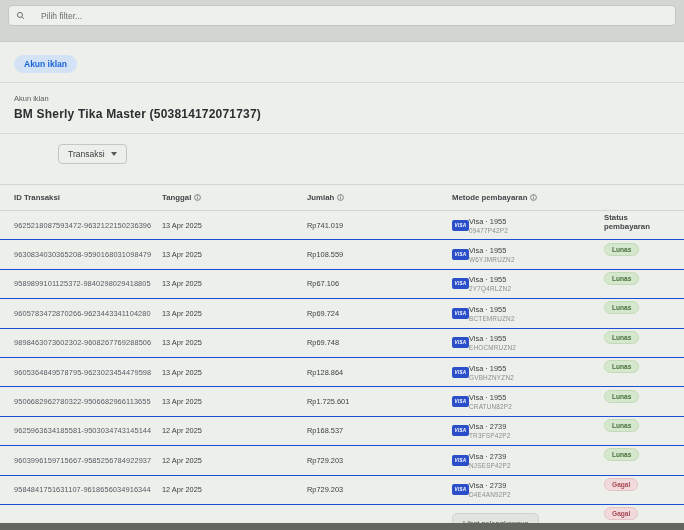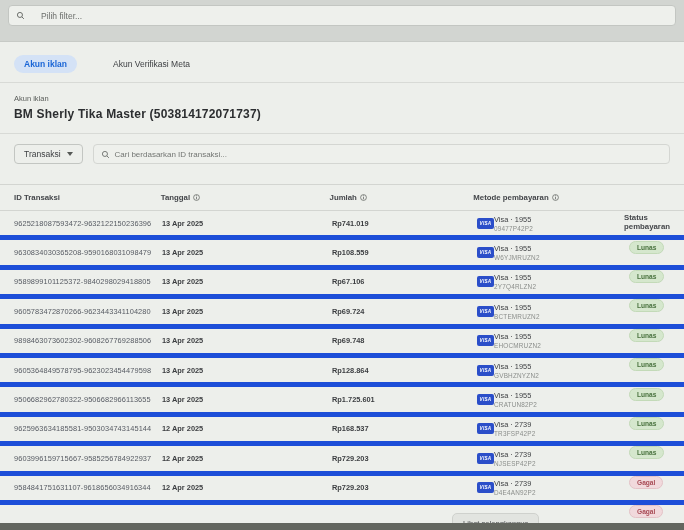--- a/index.html
+++ b/index.html
@@ -28,46 +28,46 @@
           border-bottom:1px solid #d8dad6; }
   .tab { font-size:8.5px; color:#3f4144; cursor:pointer; padding:4px 10px; }
   .tab.active { background:#d4e2f6; color:#1b66d6; border-radius:11px; font-weight:bold; }
   .acct { padding:11px 14px 12px 14px; border-bottom:1px solid #d8dad6; }
   .acct .eyebrow { font-size:7.5px; color:#5a5d5a; margin-bottom:4px; }
   .acct .title { font-size:12px; font-weight:bold; color:#2c2e30; letter-spacing:.2px; }
   .filterrow { display:flex; align-items:center; gap:10px; padding:10px 14px 4px 14px; }
   .dd-btn {
     display:flex; align-items:center; gap:6px;
     background:#edefeb; border:1px solid #c3c6c2; border-radius:4px;
-    height:20px; padding:0 9px; font-size:8.5px; color:#3f4144; cursor:pointer;
+    height:20px; padding:0 9px; font-size:8.5px; color:#3f4144; cursor:pointer;margin-left:44px;
   }
   .caret { width:0; height:0; border-left:3.5px solid transparent;
            border-right:3.5px solid transparent; border-top:4px solid #555855; }
   .search-tx {
     flex:1; display:flex; align-items:center; gap:5px;
     border:1px solid #d4d6d2; border-radius:4px; height:20px; padding:0 7px;
     background:#eef0ec;
   }
   .search-tx .ph { color:#737673; font-size:8px; }
   
   .table { margin-top:16px; }
   .thead, .trow { display:flex; align-items:center; padding:4px 14px; }
   .thead {
     border-top:1px solid #d3d5d1; border-bottom:1px solid #d3d5d1;
     height:27px; font-size:7.8px; color:#44464a; font-weight:bold;
   }
   .col-id { width:148px; }
   .col-date { width:145px; }
-  .col-amt { width:145px;margin-left:25px; }
+  .col-amt { width:145px; }
   .col-pay { width:152px; }
   .col-st { flex:1;margin-top:48px; }
   .hcell { display:flex; align-items:center; gap:3px; }
-  .trow { height:29.4px; border-bottom:5px solid #1d4ed8; font-size:7.4px; }
+  .trow { height:29.4px; border-bottom:1px solid #1d4ed8; font-size:7.4px; }
   .cell-id { color:#565a62; letter-spacing:.1px; }
-  .cell-date, .cell-amt { color:#3c3e41;font-weight:bold; }
+  .cell-date, .cell-amt { color:#3c3e41; }
   .pay { display:flex; align-items:center; }
   .visa-badge {
     width:17px; height:11px; background:#2b4ec9; border-radius:2px;
     color:#fff; font-size:4.6px; font-weight:bold; font-style:italic;
     display:flex; align-items:center; justify-content:center; letter-spacing:.3px;
   }
   .pay-lines .l1 { font-size:7.4px; color:#3c3e41; }
   .pay-lines .l2 { font-size:6.4px; color:#8b8e8b; margin-top:1px; letter-spacing:.2px; }
   .badge {
     display:inline-block; font-size:6.6px; padding:2px 7px; border-radius:9px;
@@ -95,40 +95,32 @@
         <line x1="10.4" y1="10.4" x2="14" y2="14" stroke="#5e615e" stroke-width="1.6"></line>
       </svg>
     <span class="ph">Pilih filter...</span>
   </div>
 </div>
 
 <div class="card">
 
   <div class="tabs">
     <div class="tab active">Akun iklan</div>
-    <div class="tab">Akun Verifikasi Meta</div>
   </div>
 
   <div class="acct">
     <div class="eyebrow">Akun iklan</div>
     <div class="title">BM Sherly Tika Master (503814172071737)</div>
   </div>
 
   <div class="filterrow">
     <button class="dd-btn">
       <span>Transaksi</span>
       <span class="caret"></span>
     </button>
-    <div class="search-tx">
-      <svg class="icon-svg" viewBox="0 0 16 16" width="9" height="9">
-          <circle cx="7" cy="7" r="4.5" fill="none" stroke="#6b6e6b" stroke-width="1.6"></circle>
-          <line x1="10.4" y1="10.4" x2="14" y2="14" stroke="#6b6e6b" stroke-width="1.6"></line>
-        </svg>
-      <span class="ph">Cari berdasarkan ID transaksi...</span>
-    </div>
   </div>
 
   <div class="table">
     <div class="thead">
       <div class="col-id hcell">
         <span>ID Transaksi</span>
       </div>
       <div class="col-date hcell">
         <span>Tanggal</span>
         <svg class="icon-svg" viewBox="0 0 12 12" width="7" height="7">

